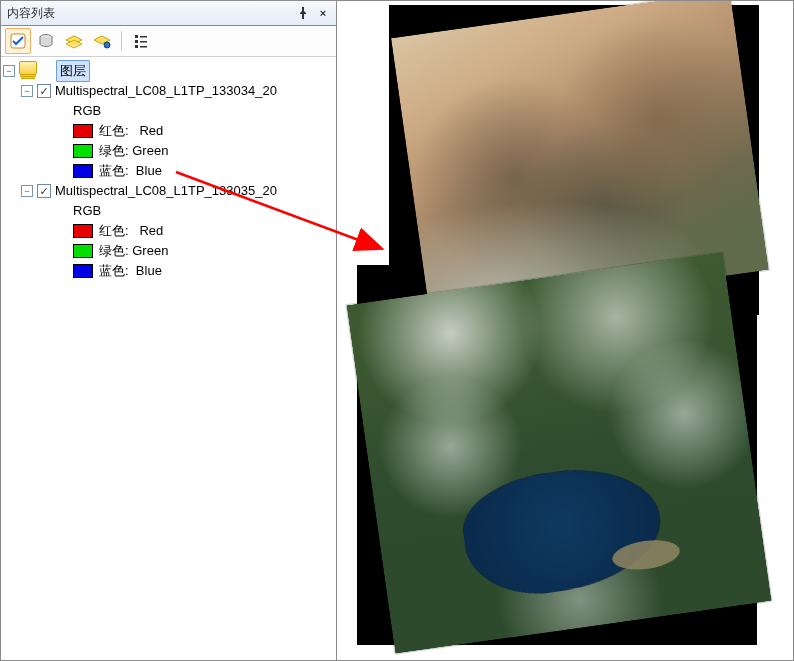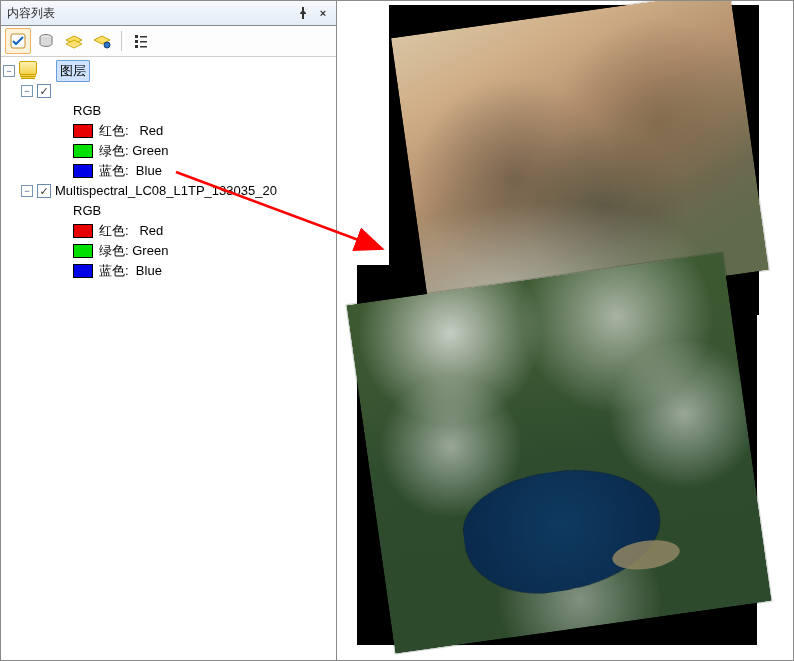--- a/index.html
+++ b/index.html
@@ -245,20 +245,21 @@
       <div class="node">
         <span class="expander">−</span>
         <span class="layers-icon"></span>
         <span class="sel">图层</span>
       </div>
 
       <div class="node">
         <span class="indent"></span>
         <span class="expander">−</span>
         <span class="cbx"></span>
+        <span>Multispectral_LC08_L1TP_133034_20</span>
       </div>
       <div class="node">
         <span class="indent"></span>
           <span class="indent"></span>
           <span class="indent"></span>
           <span class="spacer12"></span>
         <span>RGB</span>
       </div>
       <div class="node">
         <span class="indent"></span><span class="indent"></span><span class="indent"></span><span class="spacer12"></span>

